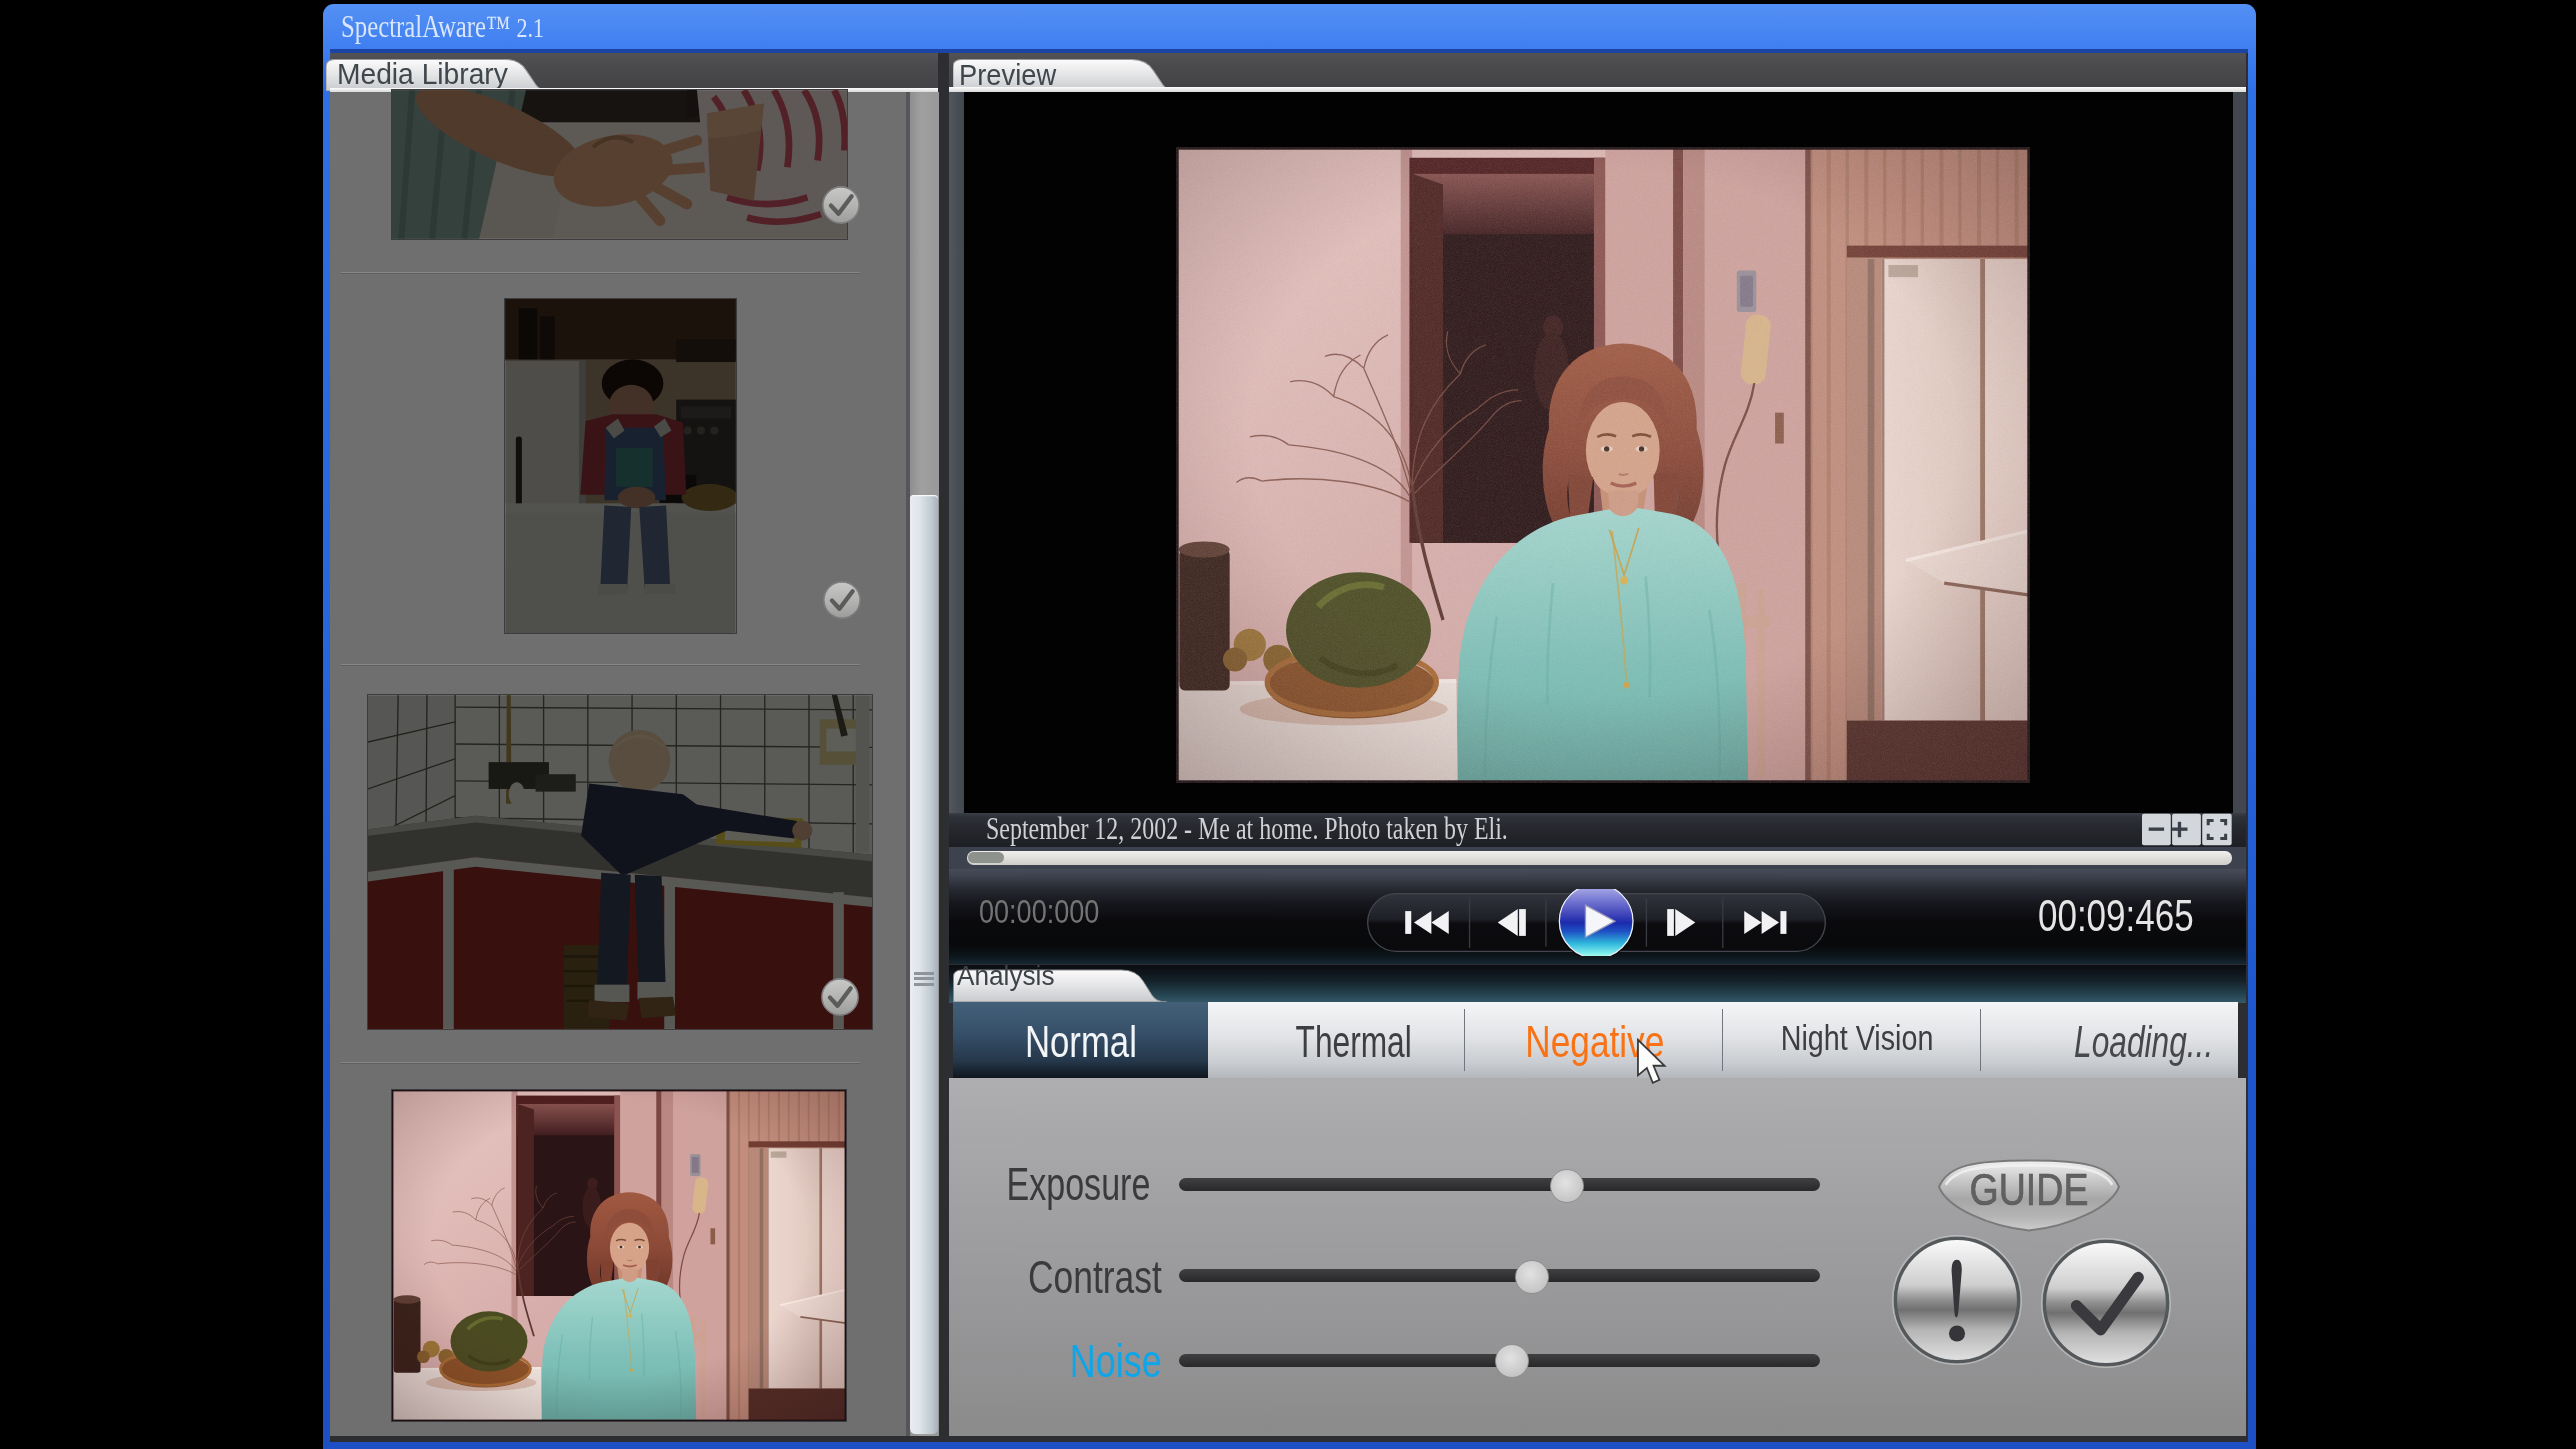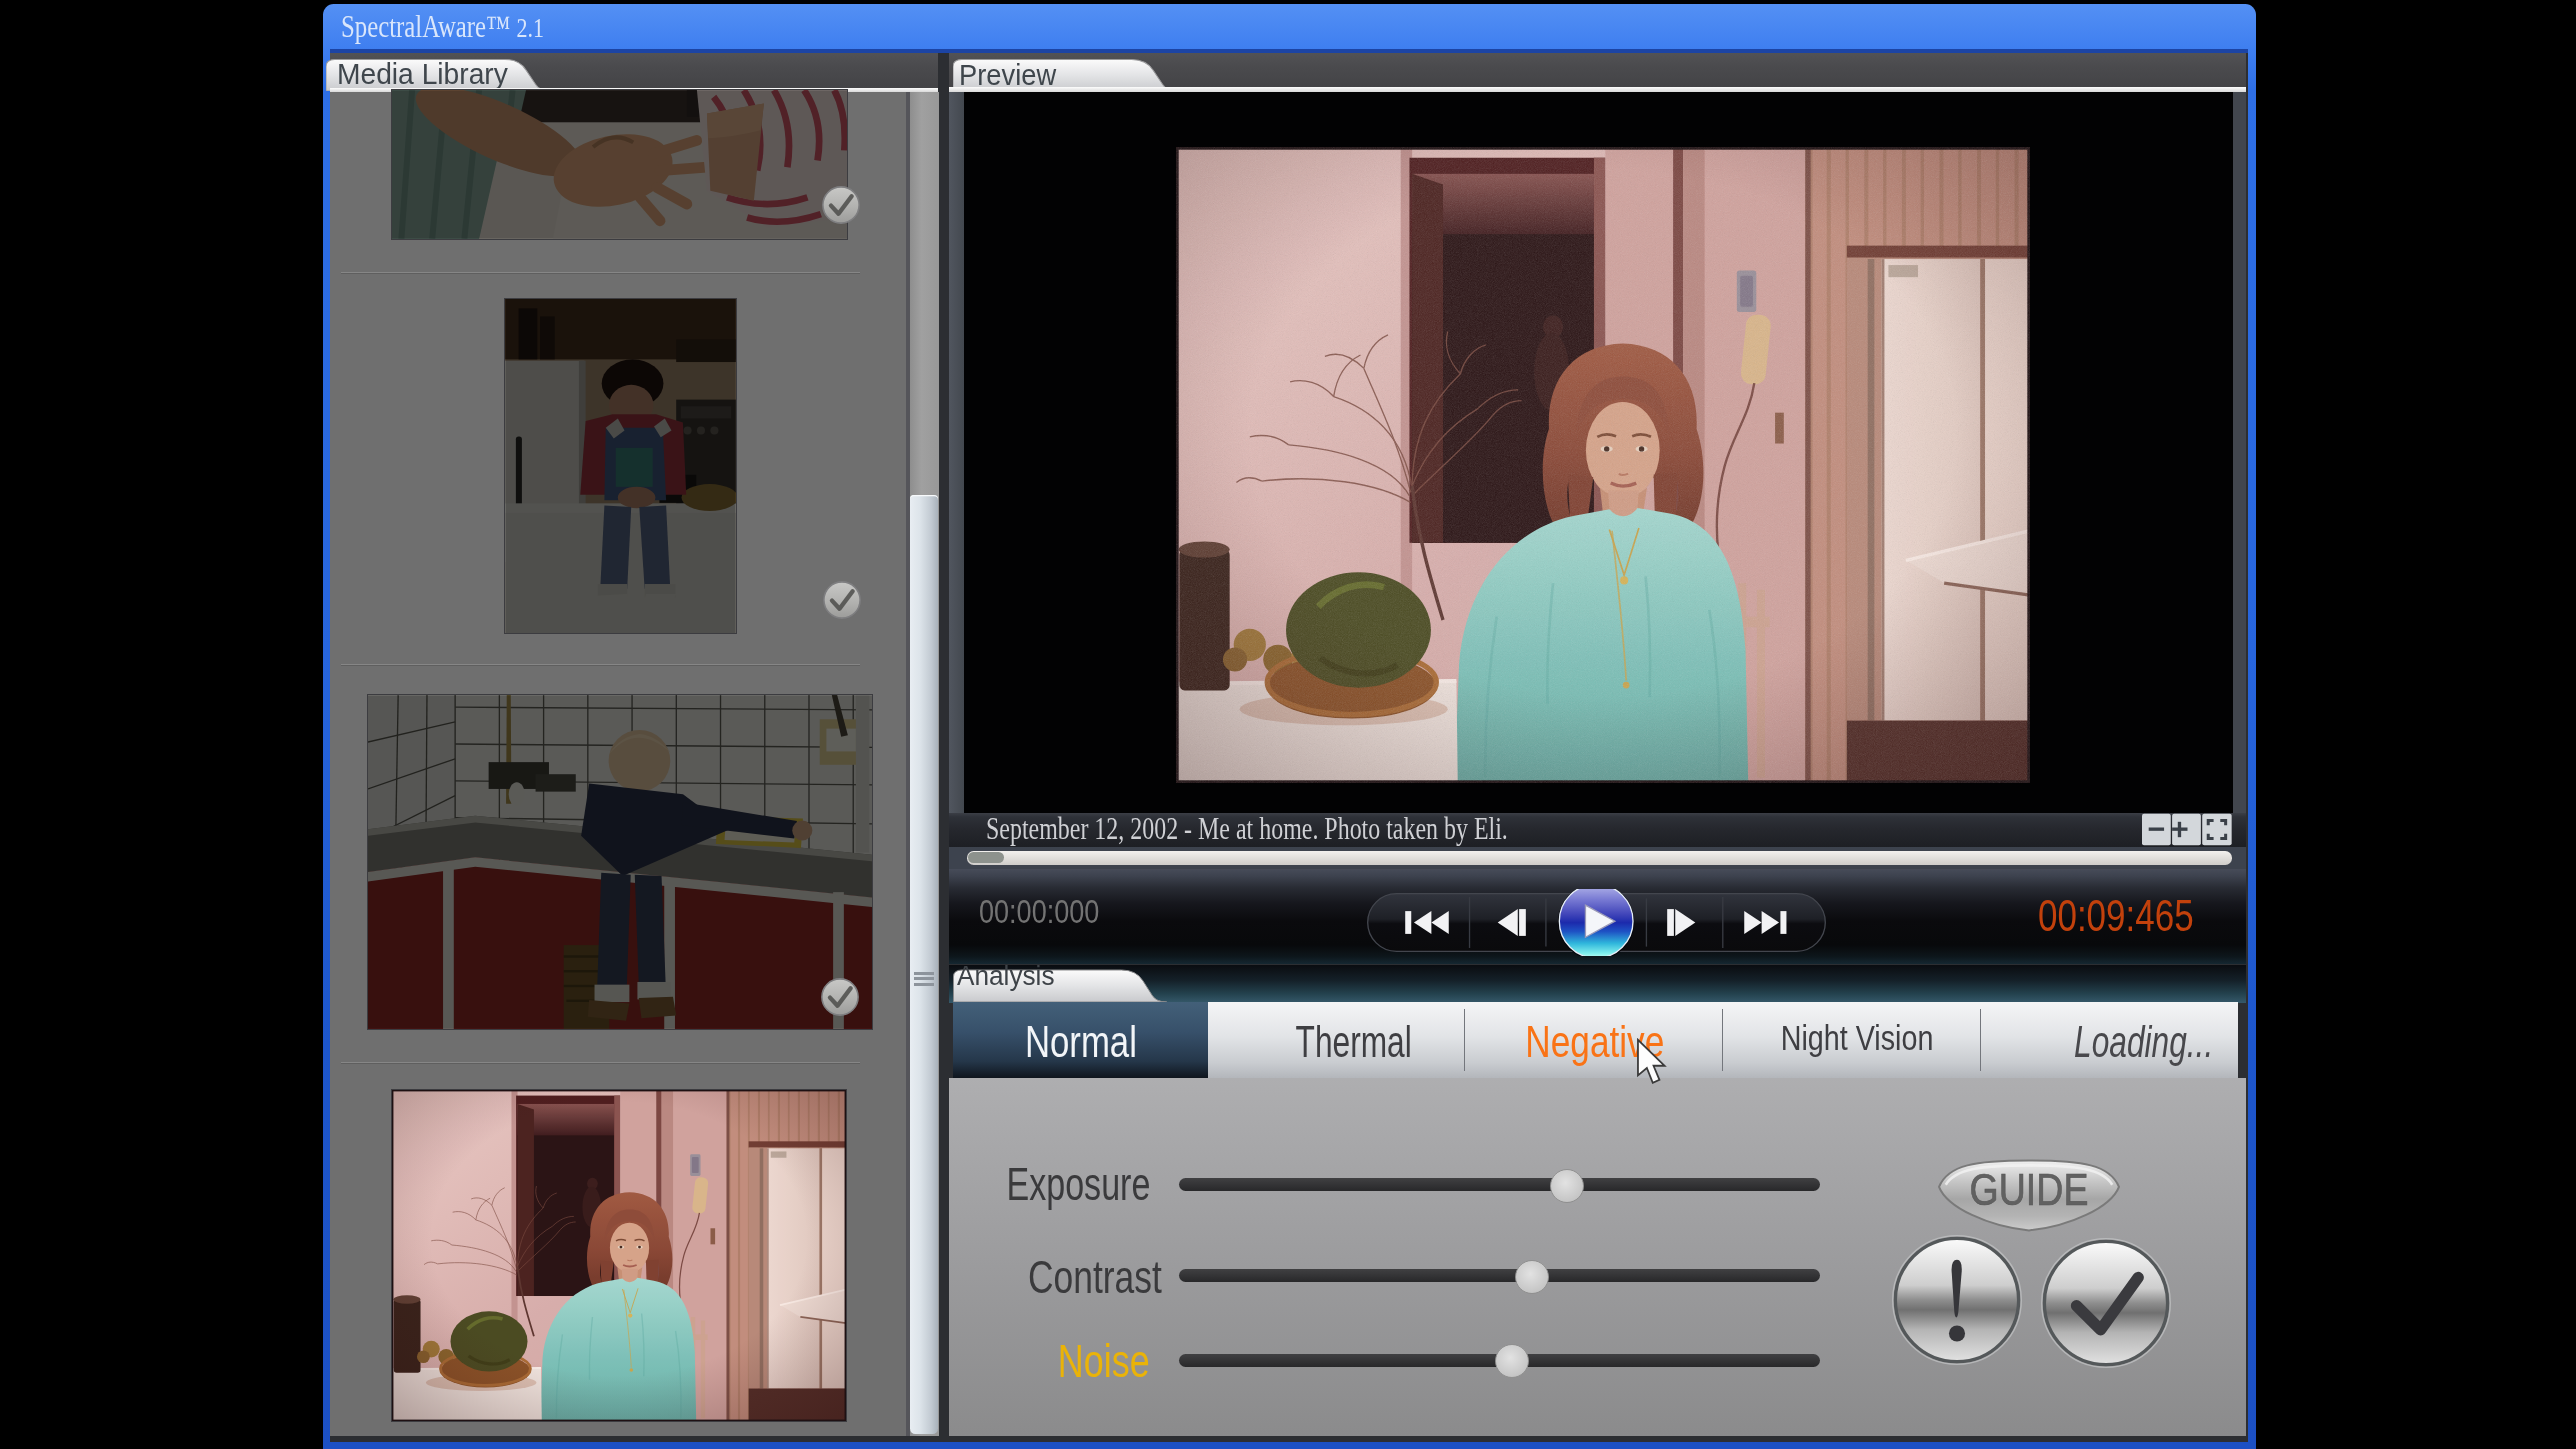--- a/index.html
+++ b/index.html
@@ -235,21 +235,21 @@
     <path d="M99,18 L99,11 L107,11 M117,11 L125,11 L125,18 M125,31 L125,38 L117,38 M107,38 L99,38 L99,31" stroke-width="4.5"></path>
   </g>
 </svg>
 
 <div class="abs" style="left:949px;top:847px;width:1297px;height:23px;background:#3d434e;"></div>
 <div class="abs" style="left:967px;top:851px;width:1265px;height:14px;border-radius:6.7px;background:linear-gradient(180deg,#f2f0ee,#dddbd8 60%,#cfcdca);"></div>
 <div class="abs" style="left:968px;top:852px;width:36px;height:11.4px;border-radius:5.4px;background:#8d928d;"></div>
 
 <div class="abs" style="left:949px;top:869px;width:1297px;height:95px;background:linear-gradient(180deg,#474c59 0%,#3c414d 8%,#282b33 20%,#16171d 36%,#0a0a0d 55%,#08090b 80%,#0d161b 92%,#152731 100%);"></div>
 <div class="abs" style="left:979px;top:894px;font-size:34px;line-height:1;color:#737373;"><span style="display:inline-block;transform:scaleX(0.796);transform-origin:0 0;">00:00:000</span></div>
-<div class="abs" style="left:1845px;top:894px;width:349px;text-align:right;font-size:44px;line-height:1;color:#c2410c;"><span style="display:inline-block;transform:scaleX(0.796);transform-origin:100% 0;">00:09:465</span></div>
+<div class="abs" style="left:1845px;top:894px;width:349px;text-align:right;font-size:44px;line-height:1;color:#e5e5e5;"><span style="display:inline-block;transform:scaleX(0.796);transform-origin:100% 0;">00:09:465</span></div>
 <svg class="abs" style="left:1366px;top:889px;" width="461" height="67" viewBox="0 0 687 100">
   <defs>
     <linearGradient id="pillg" x1="0" y1="0" x2="0" y2="1">
       <stop offset="0" stop-color="#31343d"></stop>
         <stop offset="0.44" stop-color="#1e2026"></stop>
       <stop offset="0.52" stop-color="#0c0c10"></stop>
         <stop offset="1" stop-color="#0a0a0c"></stop>
     </linearGradient>
     <linearGradient id="playg" x1="0" y1="0" x2="0" y2="1">
       <stop offset="0" stop-color="#b4b6ea"></stop>
@@ -300,21 +300,21 @@
 <div class="abs" style="left:953px;top:1020px;width:255px;text-align:center;font-size:44px;line-height:1;color:#f2f5f8;"><span style="display:inline-block;transform:scaleX(0.79);">Normal</span></div>
 <div class="abs" style="left:1225px;top:1020px;width:257px;text-align:center;font-size:44px;line-height:1;color:#3e3e42;"><span style="display:inline-block;transform:scaleX(0.72);">Thermal</span></div>
 <div class="abs" style="left:1466px;top:1020px;width:258px;text-align:center;font-size:44px;line-height:1;color:#f97316;"><span style="display:inline-block;transform:scaleX(0.80);">Negative</span></div>
 <div class="abs" style="left:1728px;top:1020px;width:258px;text-align:center;font-size:35px;line-height:1;color:#3e3e42;"><span style="display:inline-block;transform:scaleX(0.82);">Night Vision</span></div>
 <div class="abs" style="left:2015px;top:1020px;width:258px;text-align:center;font-size:44px;line-height:1;color:#48484c;font-style:italic;"><span style="display:inline-block;transform:scaleX(0.72);">Loading...</span></div>
 
 <div class="abs" style="left:949px;top:1078px;width:1297px;height:358px;background:linear-gradient(180deg,#aeaeb0 0%,#9c9c9e 50%,#8b8b8c 100%);"></div>
 
 <div class="abs" style="left:949px;top:1161px;width:201px;text-align:right;font-size:46px;line-height:1;color:#3a3a3c;"><span style="display:inline-block;transform:scaleX(0.74);transform-origin:100% 0;">Exposure</span></div>
 <div class="abs" style="left:949px;top:1254px;width:201px;text-align:right;font-size:46px;line-height:1;color:#3a3a3c;margin-left:12px;"><span style="display:inline-block;transform:scaleX(0.77);transform-origin:100% 0;">Contrast</span></div>
-<div class="abs" style="left:949px;top:1338px;width:201px;text-align:right;font-size:46px;line-height:1;color:#eab308;"><span style="display:inline-block;transform:scaleX(0.78);transform-origin:100% 0;">Noise</span></div>
+<div class="abs" style="left:949px;top:1338px;width:201px;text-align:right;font-size:46px;line-height:1;color:#0ea5e9;padding-left:12px;"><span style="display:inline-block;transform:scaleX(0.78);transform-origin:100% 0;">Noise</span></div>
 <div class="abs" style="left:1179px;top:1178px;width:641px;height:13.4px;border-radius:6.7px;background:linear-gradient(180deg,#404042,#28282a);"></div>
 <div class="abs" style="left:1179px;top:1269px;width:641px;height:13.4px;border-radius:6.7px;background:linear-gradient(180deg,#404042,#28282a);"></div>
 <div class="abs" style="left:1179px;top:1354px;width:641px;height:13.4px;border-radius:6.7px;background:linear-gradient(180deg,#404042,#28282a);"></div>
 <div class="abs" style="left:1550px;top:1169px;width:32px;height:32px;border-radius:50%;background:radial-gradient(circle at 45% 40%,#e2e2e2,#c6c6c6 70%,#aaaaaa);border:1.3px solid #909090;"></div>
 <div class="abs" style="left:1515px;top:1260px;width:32px;height:32px;border-radius:50%;background:radial-gradient(circle at 45% 40%,#e2e2e2,#c6c6c6 70%,#aaaaaa);border:1.3px solid #909090;"></div>
 <div class="abs" style="left:1495px;top:1344px;width:32px;height:32px;border-radius:50%;background:radial-gradient(circle at 45% 40%,#e2e2e2,#c6c6c6 70%,#aaaaaa);border:1.3px solid #909090;"></div>
 
 <svg class="abs" style="left:1935px;top:1155px;" width="188" height="81" viewBox="0 0 280 120">
   <defs>
     <linearGradient id="met1" x1="0" y1="0" x2="0" y2="1">

